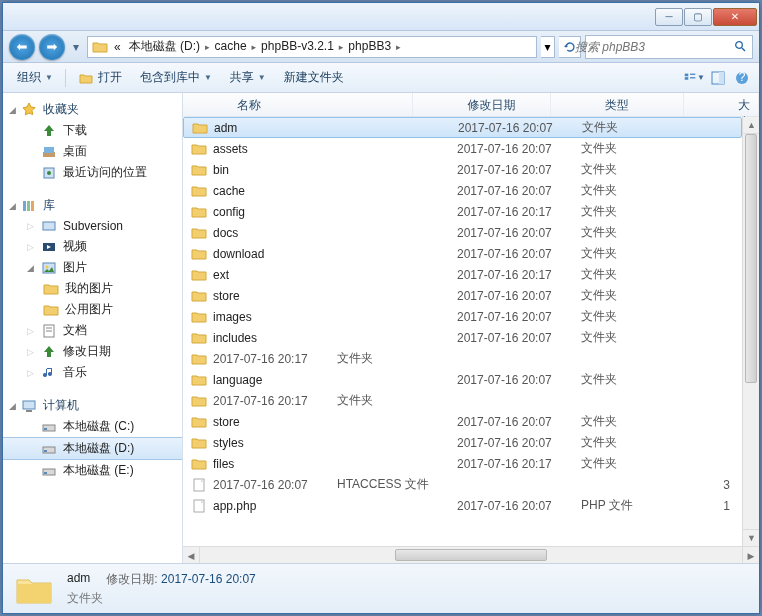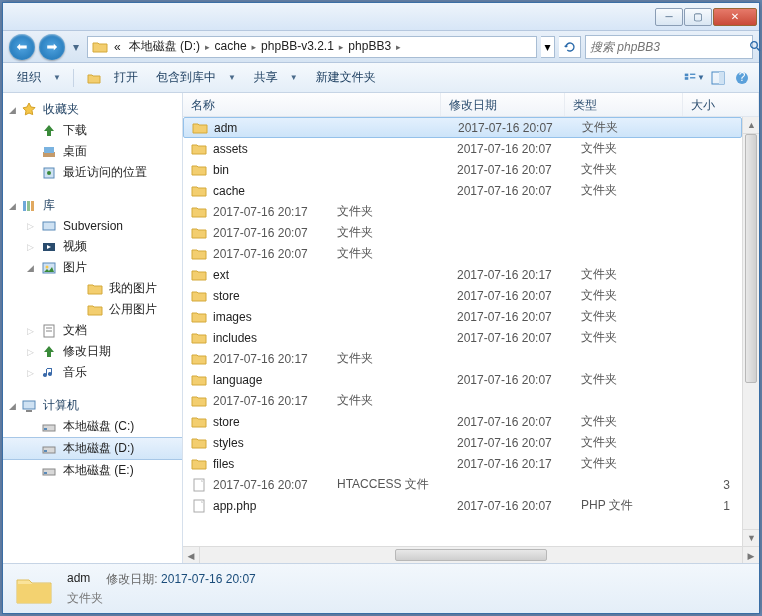--- a/index.html
+++ b/index.html
@@ -10,42 +10,42 @@
 .winbtn.close { width: 44px; background: linear-gradient(#e67a6a,#c94a38); color: #fff; border-color: #963; }
 .addrbar { height: 32px; background: linear-gradient(#e8f0f9,#d6e4f3); display: flex; align-items: center; padding: 3px 6px; gap: 4px; border-bottom: 1px solid #b5c7de; }
 .navbtn { width: 26px; height: 26px; border-radius: 50%; background: radial-gradient(#4fa3e0,#1a6fb0); display: flex; align-items: center; justify-content: center; color: #fff; font-size: 13px; box-shadow: inset 0 1px 2px rgba(255,255,255,0.5), 0 1px 2px rgba(0,0,0,0.3); }
 .navbtn.fwd { background: radial-gradient(#4fa3e0,#1a6fb0); }
 .navdrp { width: 14px; height: 22px; display: flex; align-items: center; justify-content: center; color: #4a6a8a; }
 .breadcrumb { flex: 1; height: 22px; background: #fff; border: 1px solid #a8bdd4; display: flex; align-items: center; padding: 0 2px; overflow: hidden; }
 .bc-icon { width: 16px; height: 16px; margin: 0 2px; }
 .bc-item { padding: 0 4px; color: #222; white-space: nowrap; }
 .bc-sep { color: #666; padding: 0 1px; font-size: 9px; }
 .bc-ref { width: 22px; height: 22px; border: 1px solid #a8bdd4; border-left: none; background: #fff; display: flex; align-items: center; justify-content: center; }
-.searchbox { width: 168px; height: 24px; background: #fff; border: 1px solid #a8bdd4; display: flex; align-items: center; padding: 0 4px; }
+.searchbox { width: 168px; height: 24px; background: #fff; border: 1px solid #a8bdd4; display: flex; align-items: center; padding: 0 4px; justify-content: flex-end; }
 .searchbox input { flex: 1; border: none; outline: none; font-style: italic; color: #888; background: transparent; }
 .toolbar { height: 30px; background: linear-gradient(#f5f9fd,#e4eef8); display: flex; align-items: center; padding: 0 6px; gap: 2px; border-bottom: 1px solid #c6d4e5; }
-.tbtn { padding: 3px 8px; color: #1a3c5e; display: flex; align-items: center; gap: 12px; border-radius: 2px; }
+.tbtn { padding: 3px 8px; color: #1a3c5e; display: flex; align-items: center; gap: 4px; border-radius: 2px; }
 .tbtn .drp { font-size: 8px; color: #4a6a8a; }
 .tbsep { width: 1px; height: 18px; background: #c6d4e5; margin: 0 2px; }
 .tbspacer { flex: 1; }
 .tbicon { width: 22px; height: 22px; display: flex; align-items: center; justify-content: center; color: #3a6a9a; }
 .body { flex: 1; display: flex; overflow: hidden; }
 .navpane { width: 180px; background: #fff; border-right: 1px solid #d6e0ec; overflow-y: auto; padding: 6px 0; }
 .navgroup { margin-bottom: 12px; }
 .navhdr { display: flex; align-items: center; padding: 2px 8px 2px 18px; gap: 6px; font-weight: normal; color: #1a3c5e; }
 .navhdr .caret { position: absolute; left: 6px; font-size: 9px; color: #888; }
 .navhdr { position: relative; }
 .navitem { display: flex; align-items: center; padding: 2px 8px 2px 38px; gap: 6px; color: #222; position: relative; }
-.navitem.sub { padding-left: 84px; }
+.navitem.sub { padding-left: 40px; }
 .navitem.sel { background: linear-gradient(#e8f2fd,#d2e6f9); border: 1px solid #a7c7e7; border-left: none; border-right: none; }
 .navitem .caret { position: absolute; left: 24px; font-size: 9px; color: #888; }
 .ico { width: 16px; height: 16px; display: inline-flex; align-items: center; justify-content: center; flex-shrink: 0; }
 .filepane { flex: 1; display: flex; flex-direction: column; background: #fff; overflow: hidden; }
 .colhdr { height: 24px; display: flex; background: linear-gradient(#fdfdfe,#f0f4f9); border-bottom: 1px solid #e0e6ee; }
-.colhdr > div { padding: 4px 8px; border-right: 1px solid #e8ecf2; color: #2a4c6e; }
+.colhdr > div { padding: 4px 8px; border-right: 1px solid #e8ecf2; color: #2a4c6e; margin-left: 46px; }
 .col-name { width: 258px; }
 .col-date { width: 124px; }
 .col-type { width: 118px; }
 .col-size { flex: 1; }
 .filelist { flex: 1; overflow: auto; position: relative; }
 .filelist-inner { min-width: 100%; }
 .row { display: flex; align-items: center; height: 21px; padding-left: 8px; }
 .row.sel { background: linear-gradient(#e3f0fd,#cde4f9); border: 1px solid #94c1ea; border-radius: 2px; }
 .row .ico { margin-right: 6px; }
 .row .c-name { width: 244px; color: #222; white-space: nowrap; overflow: hidden; }
@@ -392,40 +392,43 @@
               <span class="c-date">2017-07-16 20:07</span>
               <span class="c-type">文件夹</span>
               <span class="c-size"></span>
             </div>
             <div class="row">
               <span class="ico">
                 <svg width="16" height="16" viewBox="0 0 16 16">
                   <path class="folder-svg" d="M1 4h5l1 1h8v8H1z"></path>
                 </svg>
               </span>
+              <span class="c-name">config</span>
               <span class="c-date">2017-07-16 20:17</span>
               <span class="c-type">文件夹</span>
               <span class="c-size"></span>
             </div>
             <div class="row">
               <span class="ico">
                 <svg width="16" height="16" viewBox="0 0 16 16">
                   <path class="folder-svg" d="M1 4h5l1 1h8v8H1z"></path>
                 </svg>
               </span>
-              <span class="c-date">2017-07-16 20:07</span>
-              <span class="c-type">文件夹</span>
-              <span class="c-size"></span>
-            </div>
-            <div class="row">
-              <span class="ico">
-                <svg width="16" height="16" viewBox="0 0 16 16">
-                  <path class="folder-svg" d="M1 4h5l1 1h8v8H1z"></path>
-                </svg>
-              </span>
+              <span class="c-name">docs</span>
+              <span class="c-date">2017-07-16 20:07</span>
+              <span class="c-type">文件夹</span>
+              <span class="c-size"></span>
+            </div>
+            <div class="row">
+              <span class="ico">
+                <svg width="16" height="16" viewBox="0 0 16 16">
+                  <path class="folder-svg" d="M1 4h5l1 1h8v8H1z"></path>
+                </svg>
+              </span>
+              <span class="c-name">download</span>
               <span class="c-date">2017-07-16 20:07</span>
               <span class="c-type">文件夹</span>
               <span class="c-size"></span>
             </div>
             <div class="row">
               <span class="ico">
                 <svg width="16" height="16" viewBox="0 0 16 16">
                   <path class="folder-svg" d="M1 4h5l1 1h8v8H1z"></path>
                 </svg>
               </span>

